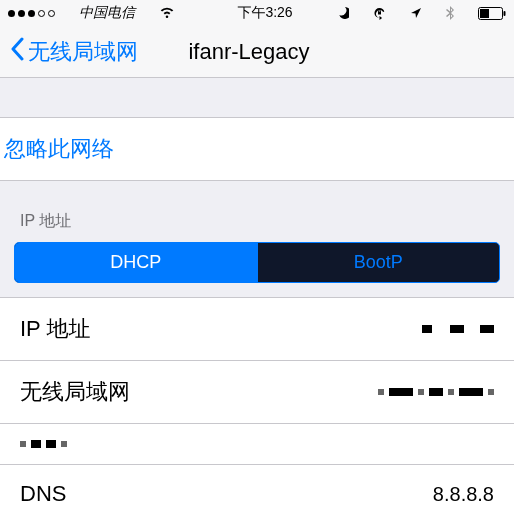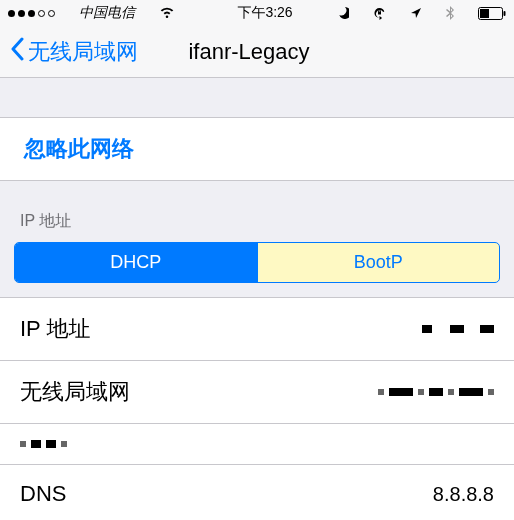--- a/index.html
+++ b/index.html
@@ -57,42 +57,41 @@
     font-weight: 500;
     color: #000;
     pointer-events: none;
   }
 
   .spacer-a { height: 40px; background: #efeff4; border-bottom: 1px solid #c8c7cc; }
 
   
   .forget-row {
     background: #fff;
-    padding: 16px 24px;
+    padding: 16px 4px;
     font-size: 22px;
     color: #007aff;
     border-bottom: 1px solid #c8c7cc;
-    font-weight: bold;
   }
 
   .section-gap { height: 30px; background: #efeff4; }
   .section-header {
     font-size: 16px;
     color: #6d6d72;
     padding: 0 20px 10px 20px;
   }
 
   
   .seg-control {
     display: flex;
     margin: 0 14px 14px 14px;
     border: 1px solid #007aff;
     border-radius: 5px;
     overflow: hidden;
-    background: #fef9c3;
+    background: #0f172a;
   }
   .seg-item {
     flex: 1;
     text-align: center;
     padding: 9px 0;
     font-size: 18px;
     color: #007aff;
     border-right: 1px solid #007aff;
     cursor: pointer;
   }

